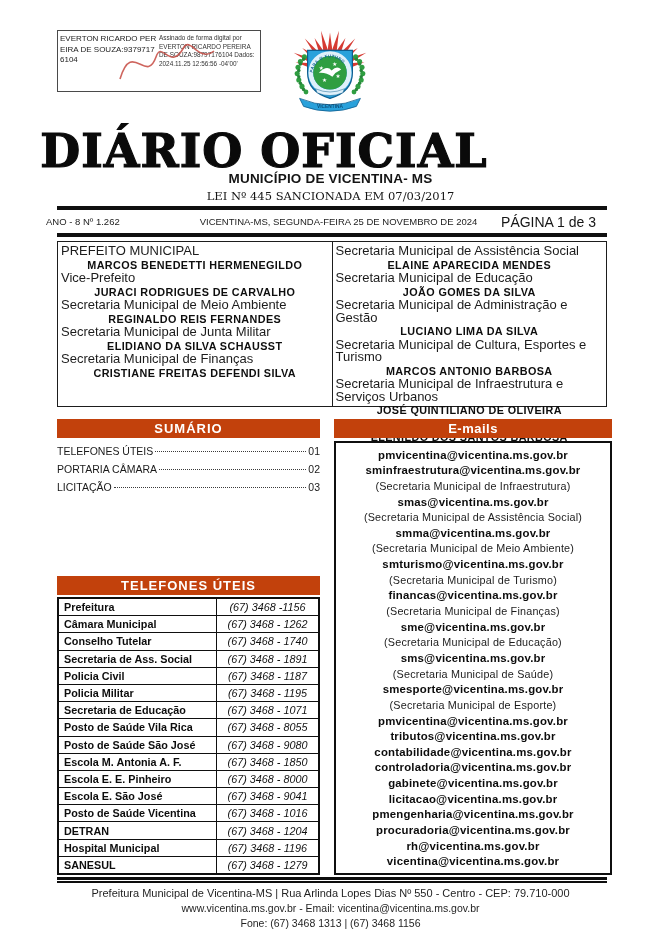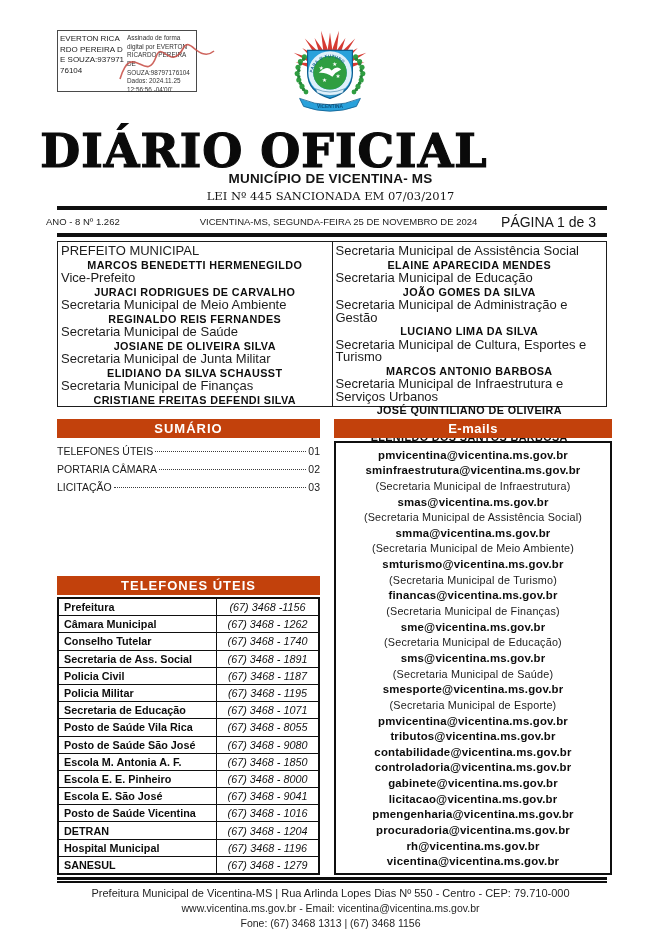--- a/index.html
+++ b/index.html
@@ -1,21 +1,21 @@
 <!DOCTYPE html>
 <html><head>
 <meta charset="utf-8">
 <style>
   * { margin:0; padding:0; box-sizing:border-box; }
   html,body { background:#ffffff; }
   body { font-family:"Liberation Sans", sans-serif; color:#111; }
   .page { position:relative; width:661px; height:935px; background:#fff; overflow:hidden; }
 
   
-  .sig-box { position:absolute; left:57px; top:30px; width:140px; height:62px;
+  .sig-box { position:absolute; left:57px; top:30px; width:204px; height:62px;
              border:1px solid #4a4a4a; display:flex; padding:3px 2px; }
   .sig-left { width:50%; font-size:8px; line-height:1.32; color:#222; word-break:break-all; padding-right:2px; }
   .sig-right { width:50%; font-size:6.4px; line-height:1.35; color:#333; word-break:break-word; }
   .sig-squiggle { position:absolute; inset:0; pointer-events:none; }
 
   
   .crest { position:absolute; left:282px; top:24px; width:96px; height:96px; }
 
   
   .title { position:absolute; left:0; top:124px; width:528px; text-align:center;
@@ -194,24 +194,20 @@
         </div>
         <div class="official">
           <div class="role">Vice-Prefeito</div>
           <div class="name">JURACI RODRIGUES DE CARVALHO</div>
         </div>
         <div class="official">
           <div class="role">Secretaria Municipal de Meio Ambiente</div>
           <div class="name">REGINALDO REIS FERNANDES</div>
         </div>
         <div class="official">
-          <div class="role">Secretaria Municipal de Saúde</div>
-          <div class="name">JOSIANE DE OLIVEIRA SILVA</div>
-        </div>
-        <div class="official">
           <div class="role">Secretaria Municipal de Junta Militar</div>
           <div class="name">ELIDIANO DA SILVA SCHAUSST</div>
         </div>
         <div class="official">
           <div class="role">Secretaria Municipal de Finanças</div>
           <div class="name">CRISTIANE FREITAS DEFENDI SILVA</div>
         </div>
       </div>
     <div class="o-col right">
 

